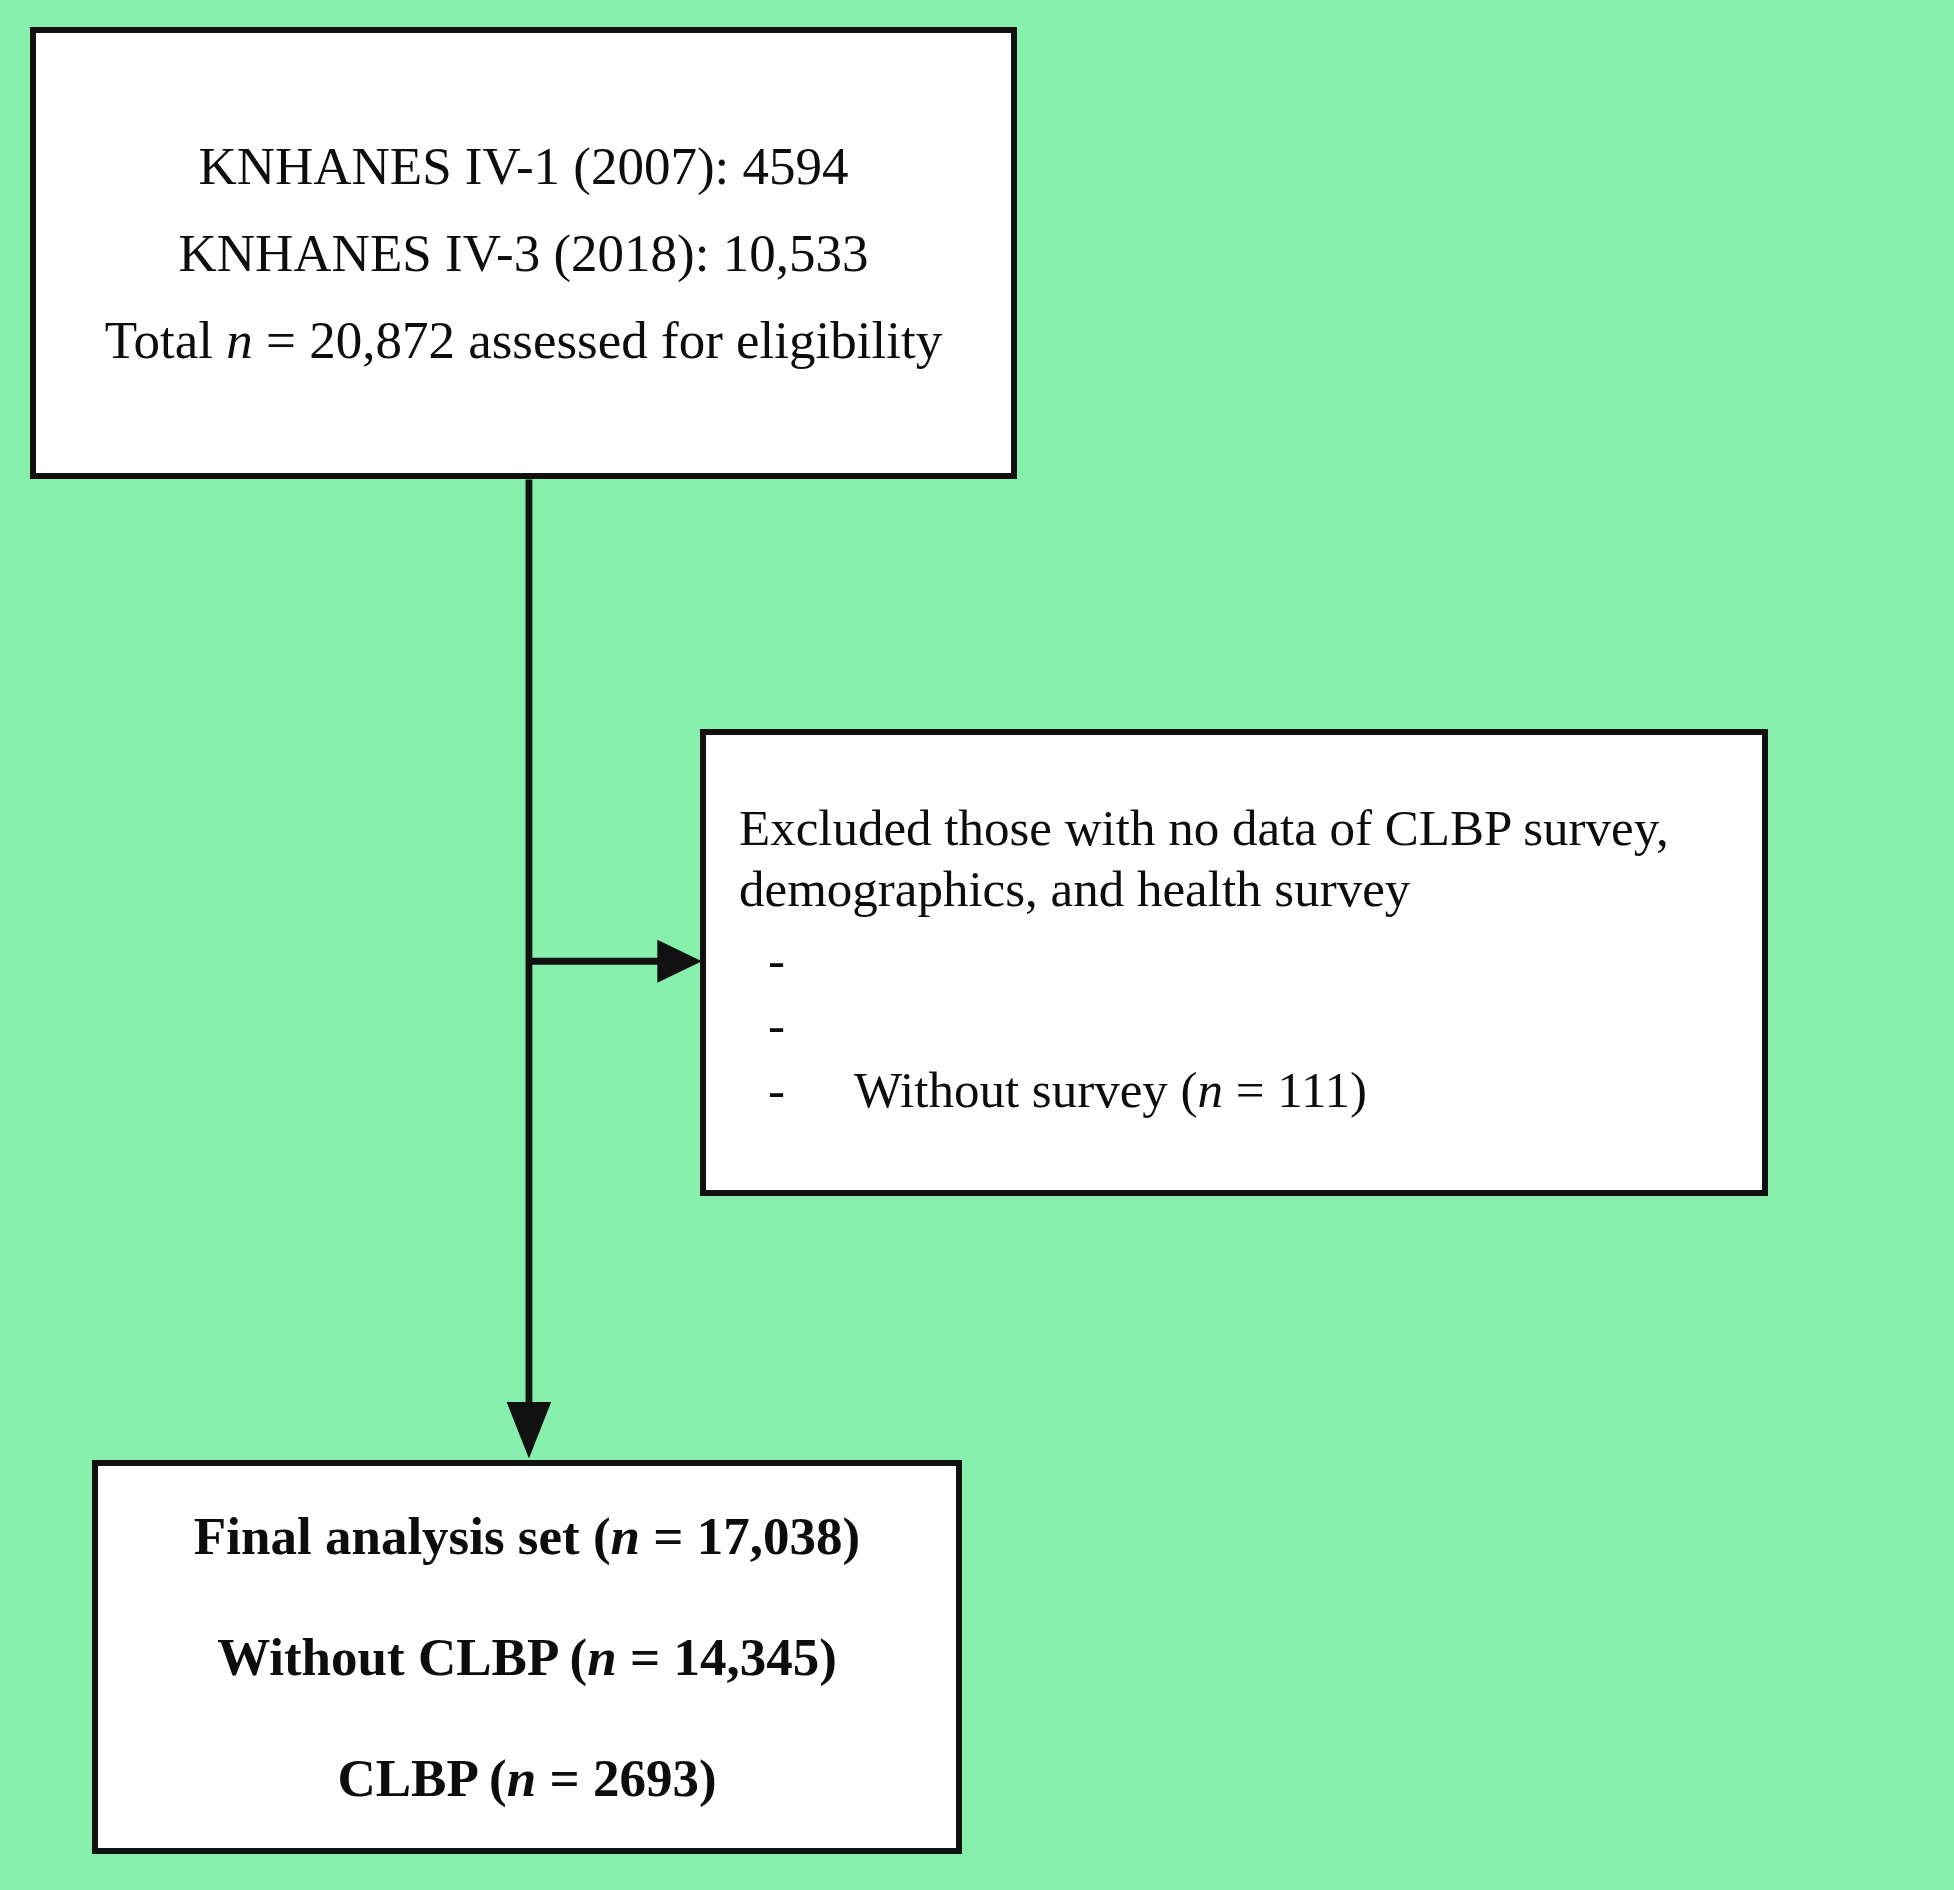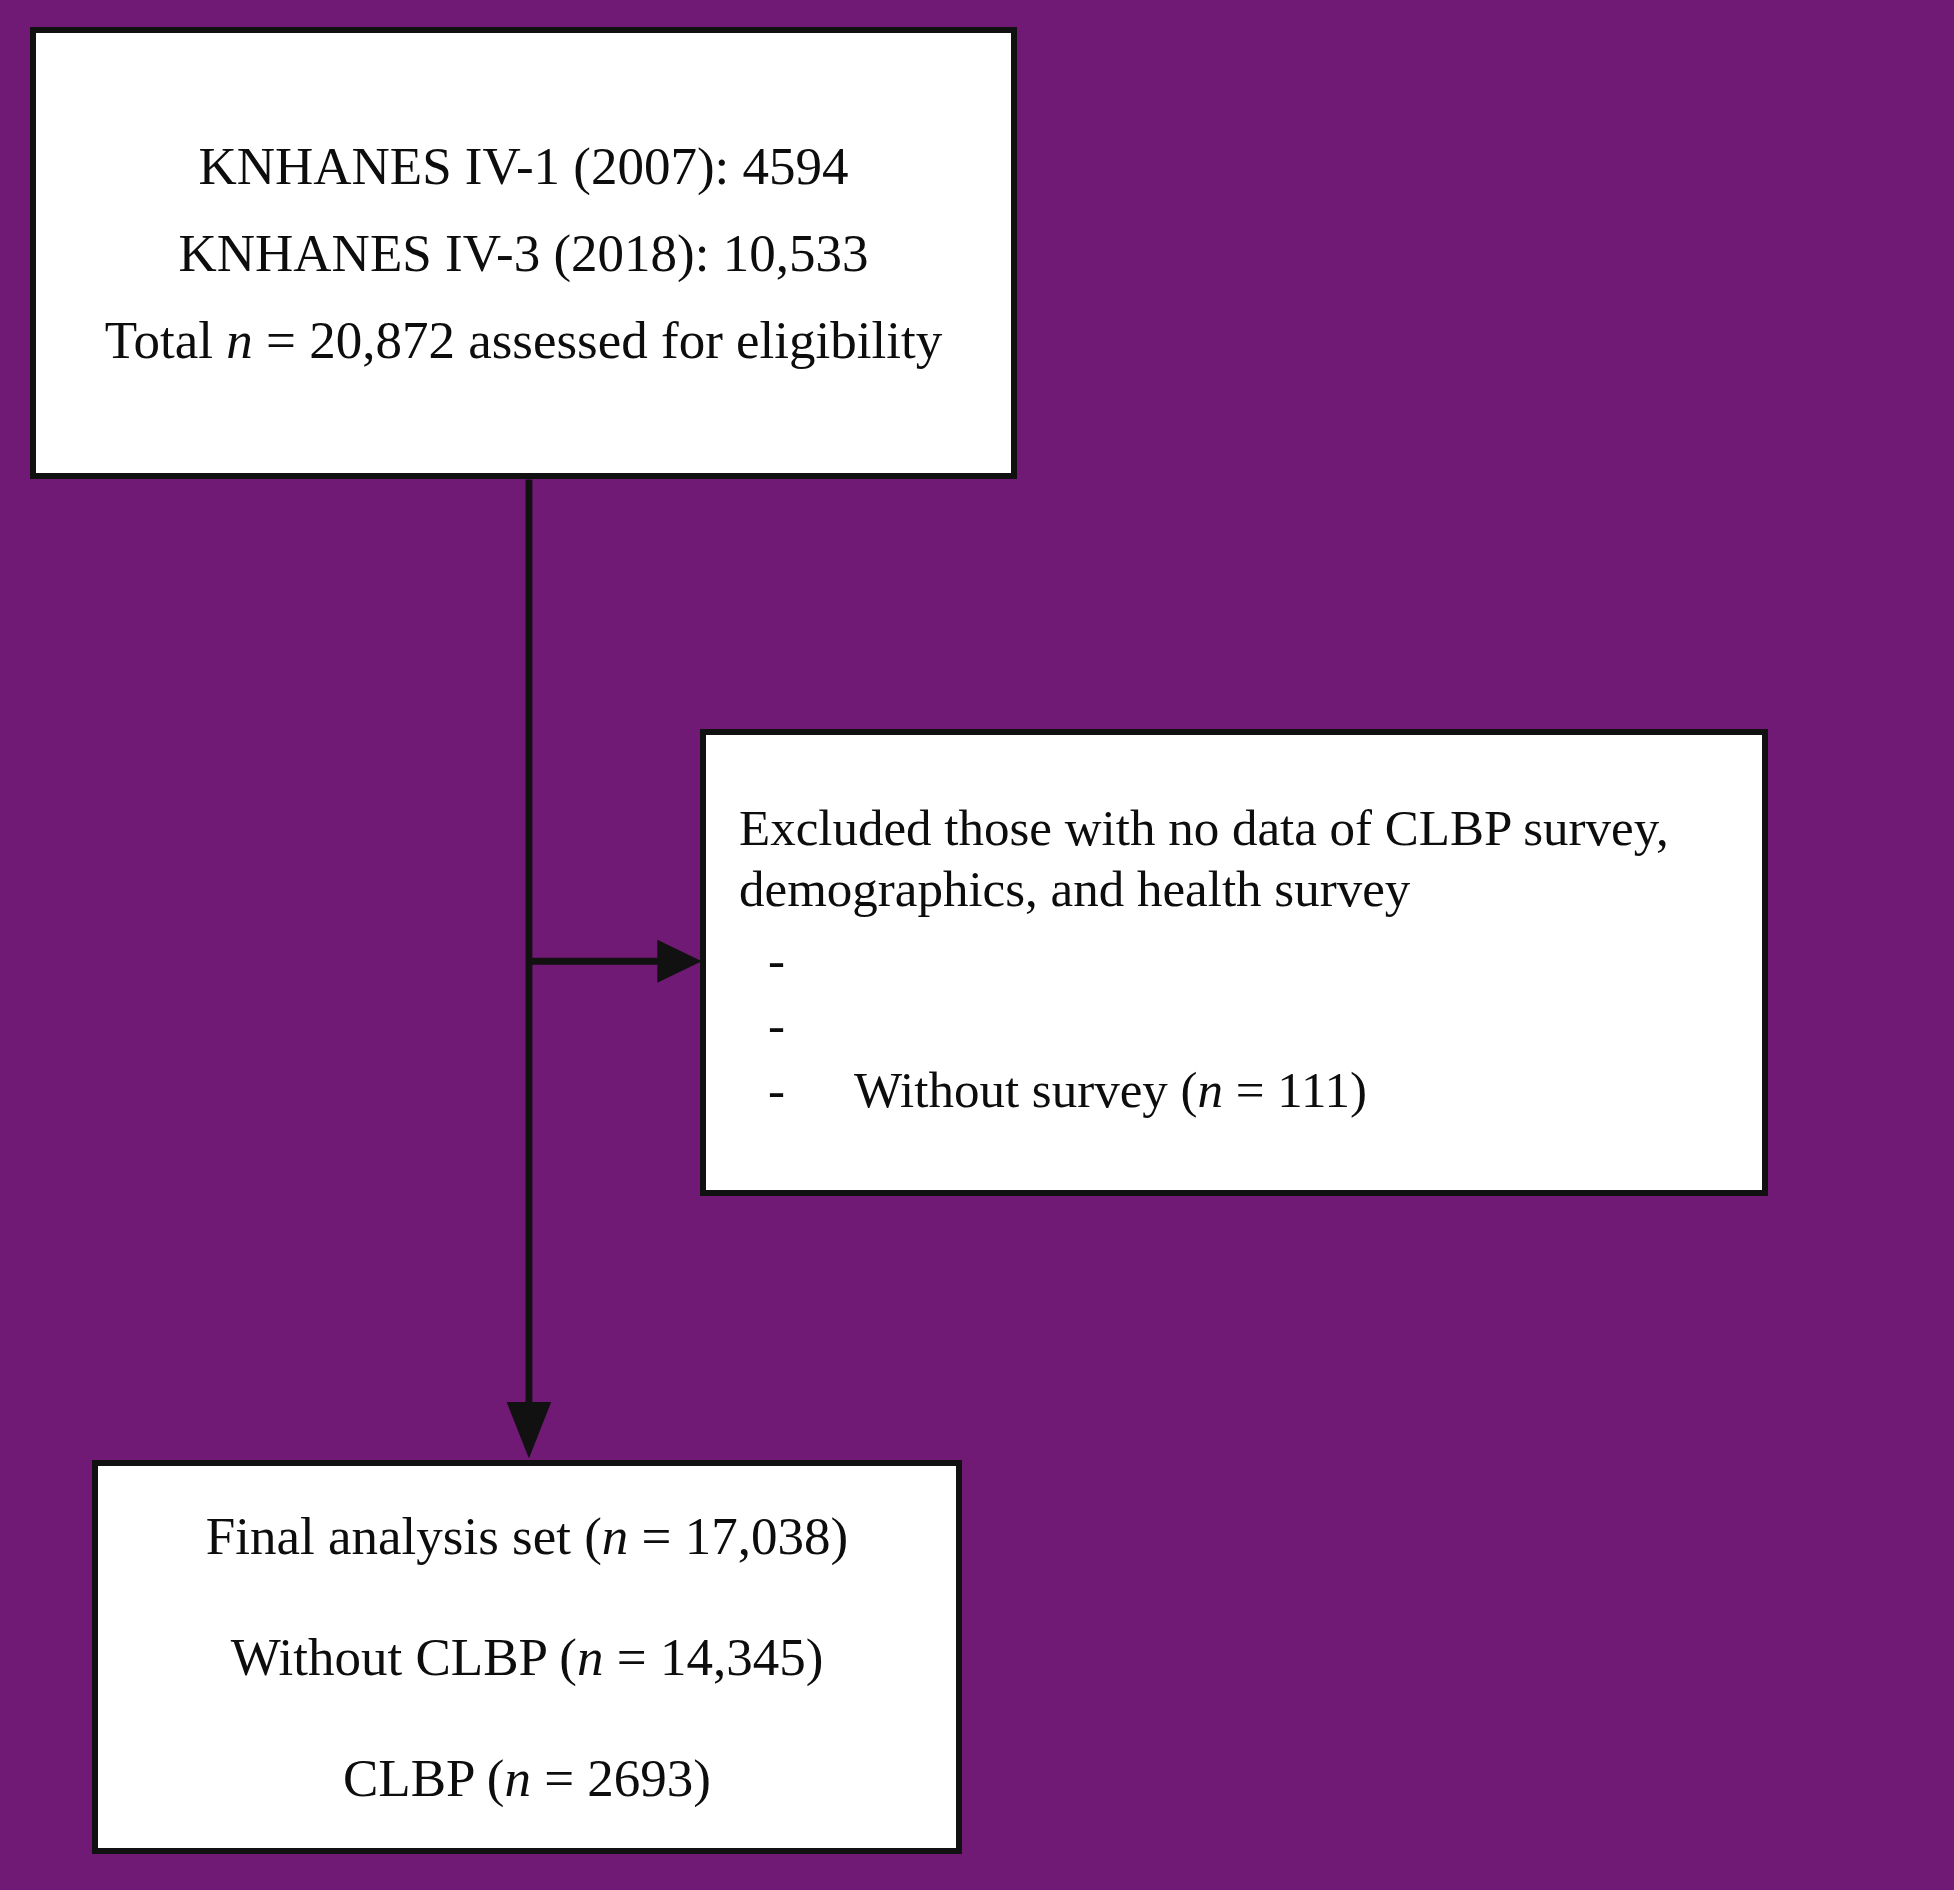--- a/index.html
+++ b/index.html
@@ -5,21 +5,21 @@
 <style>
   html, body {
     margin: 0;
     padding: 0;
     background: #ffffff;
   }
   #canvas {
     position: relative;
     width: 1954px;
     height: 1890px;
-    background: #701a75;
+    background: #86efac;
     font-family: "Liberation Serif", "DejaVu Serif", serif;
     color: #0d0d0d;
     overflow: hidden;
   }
 
   
   .box {
     position: absolute;
     box-sizing: border-box;
     border: 6px solid #111111;
@@ -60,21 +60,21 @@
     text-align: center;
     font-size: 53px;
     line-height: 1.0;
     white-space: nowrap;
   }
 
   #box-eligibility .centered-lines { padding: 19px 8.6px 19px 8.6px; }
   #box-eligibility .cline { margin: 17px 0; }
 
   #box-final .centered-lines { padding: 22px 8.6px 22px 8.6px; }
-  #box-final .cline { margin: 34px 0; }
+  #box-final .cline { margin: 34px 0; font-weight: bold; }
 
   .excluded-body {
     position: absolute;
     left: 33px;
     top: 63px;
     right: 22px;
     font-size: 51px;
     line-height: 1.19;
   }
   .excluded-head {

